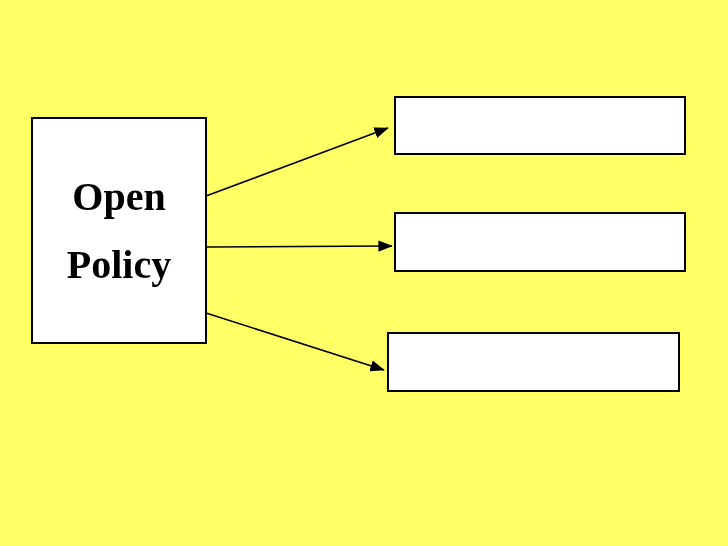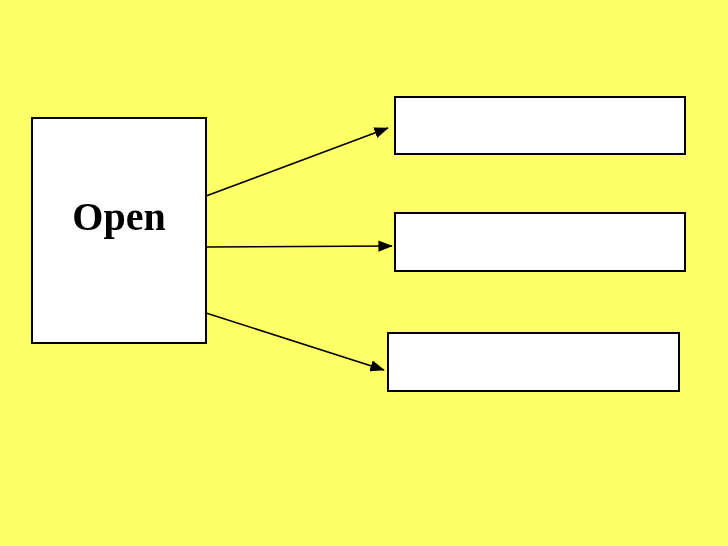--- a/index.html
+++ b/index.html
@@ -97,20 +97,21 @@
         <polygon points="0 0, 9 3.5, 0 7" fill="#000000"></polygon>
       </marker>
     </defs>
     <line x1="206" y1="196" x2="388" y2="128" stroke="#000000" stroke-width="1.6" marker-end="url(#arrowhead)"></line>
     <line x1="206" y1="247" x2="392" y2="246" stroke="#000000" stroke-width="1.6" marker-end="url(#arrowhead)"></line>
     <line x1="206" y1="313" x2="384" y2="370" stroke="#000000" stroke-width="1.6" marker-end="url(#arrowhead)"></line>
   </svg>
 
   <div class="node" id="title-node">
     <span class="title-line" id="title-line-1">Open</span>
+    <span class="title-line" id="title-line-3">Policy</span>
   </div>
 
   <div class="node" id="branch-node-1">
     <span class="branch-text"></span>
   </div>
 
   <div class="node" id="branch-node-2">
     <span class="branch-text"></span>
   </div>
 

